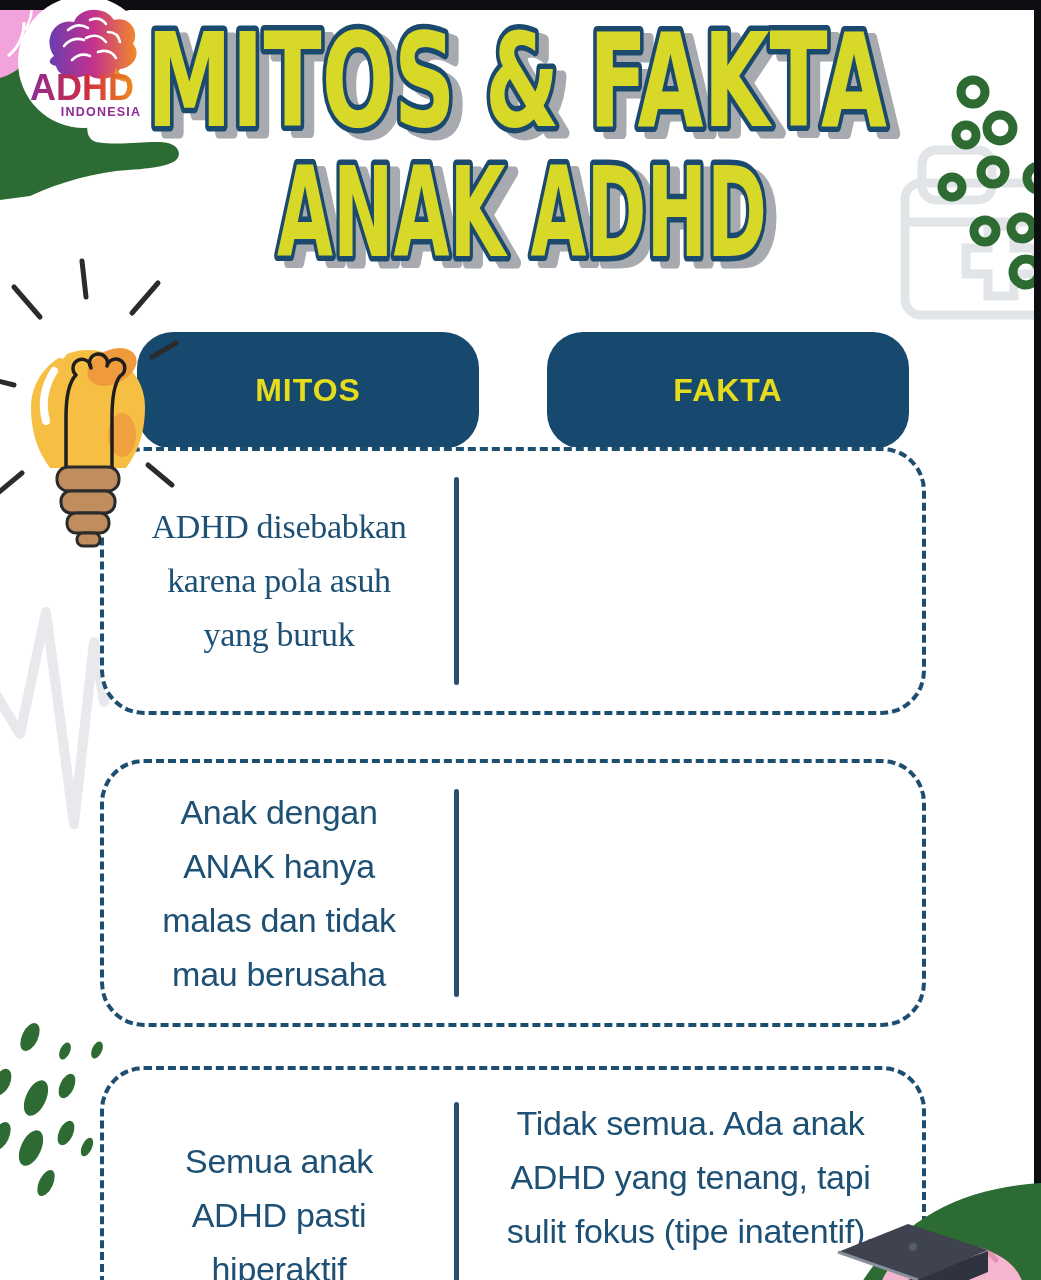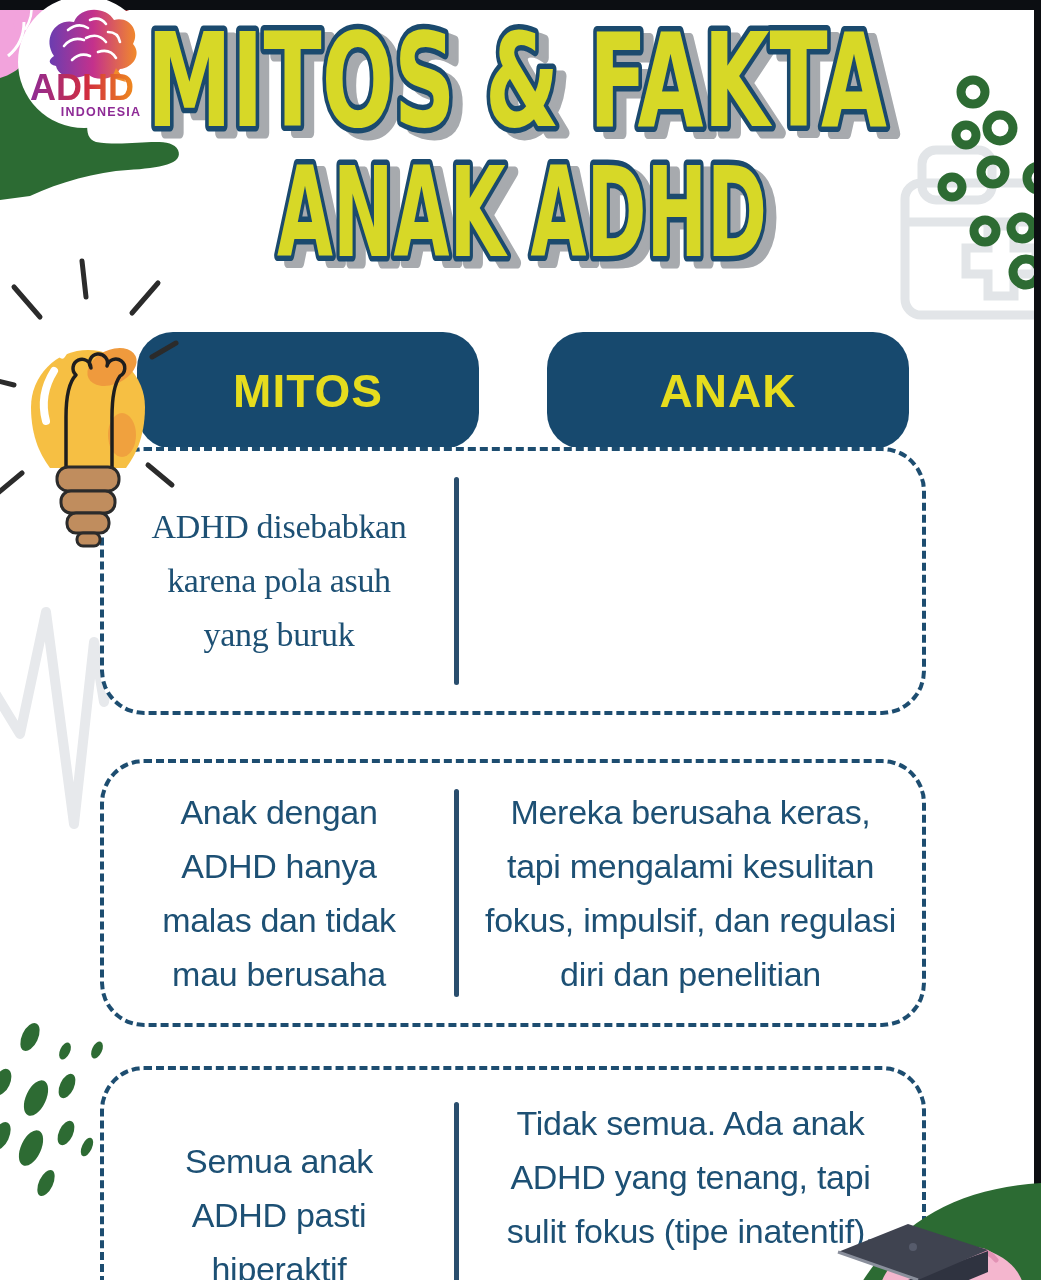--- a/index.html
+++ b/index.html
@@ -15,21 +15,21 @@
   
   .title-svg{position:absolute;left:0;top:0;z-index:8;}
   .title-main{font-family:"DejaVu Sans",sans-serif;font-weight:bold;fill:#d7d827;
               stroke:#1b4a6e;stroke-width:11;paint-order:stroke;stroke-linejoin:round;}
   .title-shadow{font-family:"DejaVu Sans",sans-serif;font-weight:bold;fill:#a7aaae;
               stroke:#a7aaae;stroke-width:11;paint-order:stroke;stroke-linejoin:round;}
 
   
   .pill{position:absolute;top:332px;height:117px;background:#17496e;border-radius:36px;
         display:flex;align-items:center;justify-content:center;z-index:9;}
-  .pill span{color:#e6dc1e;font-weight:bold;font-size:46px;letter-spacing:1px;
+  .pill span{color:#e6dc1e;font-weight:bold;font-size:32px;letter-spacing:1px;
         font-family:"Liberation Sans",sans-serif;}
   .pill-mitos{left:137px;width:342px;}
   .pill-fakta{left:547px;width:362px;}
 
   
   .card{position:absolute;left:100px;width:818px;background:#ffffff;
         border:4px dashed #1d4d70;border-radius:44px;display:grid;
         grid-template-columns:350px 5px 1fr;z-index:10;}
   .card1{top:447px;height:260px;font-family:Liberation Serif, serif;}
   .card2{top:759px;height:260px;}
@@ -109,40 +109,36 @@
     <text class="title-shadow" x="527" y="133" text-anchor="middle" font-size="130" textLength="740" lengthAdjust="spacingAndGlyphs">MITOS &amp; FAKTA</text>
     <text class="title-main" x="517" y="126" text-anchor="middle" font-size="130" textLength="740" lengthAdjust="spacingAndGlyphs">MITOS &amp; FAKTA</text>
     <text class="title-shadow" x="532" y="263" text-anchor="middle" font-size="124" textLength="490" lengthAdjust="spacingAndGlyphs">ANAK ADHD</text>
     <text class="title-main" x="522" y="256" text-anchor="middle" font-size="124" textLength="490" lengthAdjust="spacingAndGlyphs">ANAK ADHD</text>
   </svg>
 
   <div class="pill pill-mitos">
     <span>MITOS</span>
   </div>
   <div class="pill pill-fakta">
-    <span>ANAK</span>
+    <span>FAKTA</span>
   </div>
 
   <section class="card card1">
     <div class="cell cell-myth">ADHD disebabkan
 karena pola asuh
 yang buruk</div>
     <div class="vdivider"></div>
   </section>
 
   <section class="card card2">
     <div class="cell cell-myth">Anak dengan
-ADHD hanya
+ANAK hanya
 malas dan tidak
 mau berusaha</div>
     <div class="vdivider"></div>
-    <div class="cell cell-fact">Mereka berusaha keras,
-tapi mengalami kesulitan
-fokus, impulsif, dan regulasi
-diri dan penelitian</div>
   </section>
 
   <section class="card card3">
     <div class="cell cell-myth">Semua anak
 ADHD pasti
 hiperaktif</div>
     <div class="vdivider"></div>
     <div class="cell cell-fact">Tidak semua. Ada anak
 ADHD yang tenang, tapi
 sulit fokus (tipe inatentif).</div>

